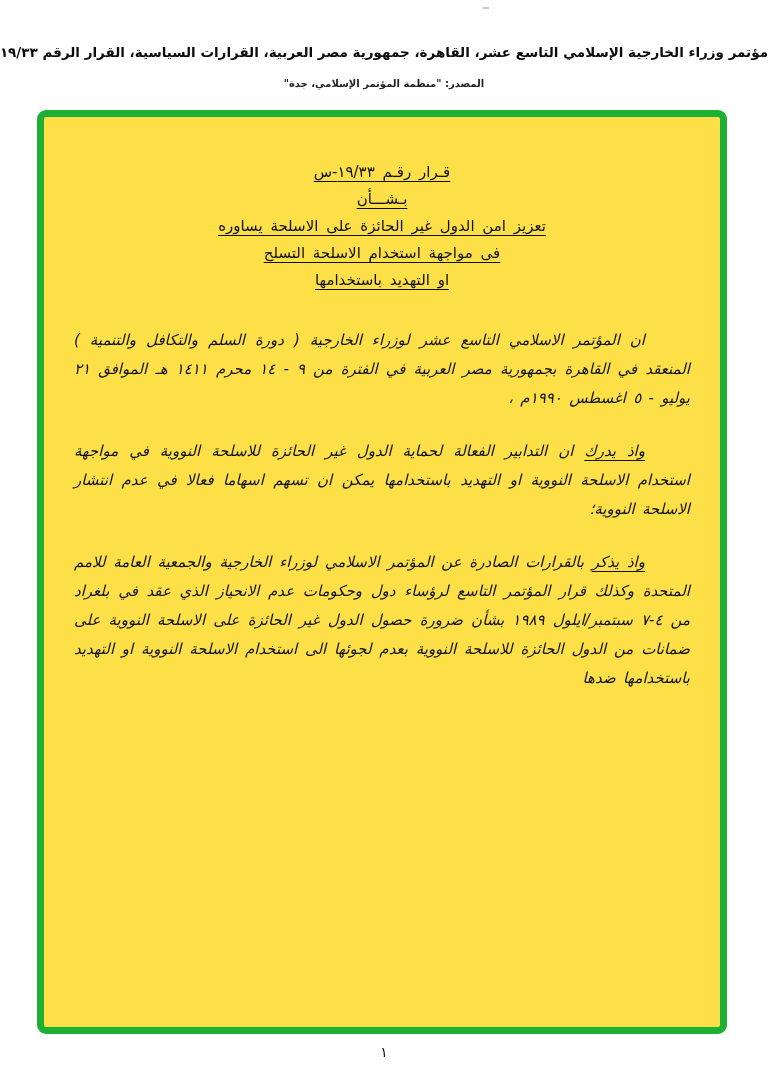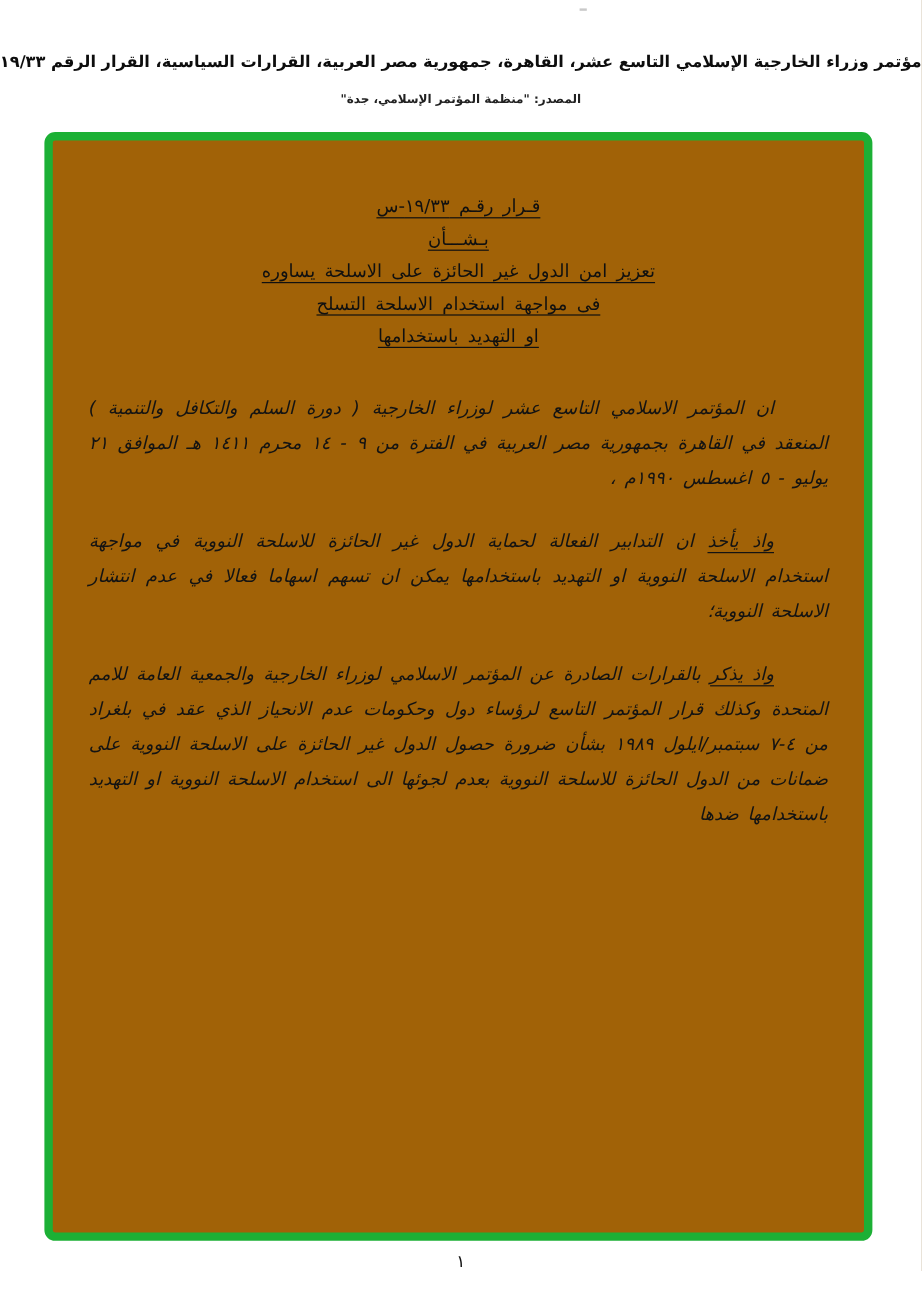--- a/index.html
+++ b/index.html
@@ -44,21 +44,21 @@
     font-size: 10px;
     color: #222;
   }
 
   .frame {
     position: absolute;
     left: 37px; top: 110px;
     width: 690px; height: 924px;
     border: 7px solid #1cb035;
     border-radius: 9px;
-    background: #a16207;
+    background: #fde047;
     overflow: hidden;
   }
 
   .doc {
     direction: rtl;
     padding: 42px 30px 0 30px;
   }
 
   .title-block {
     text-align: center;
@@ -133,21 +133,21 @@
         <div class="t-line">
           <span class="u">او التهديد باستخدامها</span>
         </div>
       </div>
 
       <div class="body-text">
         <p><span class="lead"></span><span>ان المؤتمر الاسلامي التاسع عشر لوزراء الخارجية ( دورة السلم والتكافل والتنمية ) المنعقد في القاهرة بجمهورية مصر العربية في الفترة من ٩ - ١٤ محرم ١٤١١ هـ الموافق ٢١ يوليو - ٥ اغسطس ١٩٩٠م ،</span></p>
 
 
 
-        <p><span class="lead">واذ يأخذ</span><span> ان التدابير الفعالة لحماية الدول غير الحائزة للاسلحة النووية في مواجهة استخدام الاسلحة النووية او التهديد باستخدامها يمكن ان تسهم اسهاما فعالا في عدم انتشار الاسلحة النووية؛</span></p>
+        <p><span class="lead">واذ يدرك</span><span> ان التدابير الفعالة لحماية الدول غير الحائزة للاسلحة النووية في مواجهة استخدام الاسلحة النووية او التهديد باستخدامها يمكن ان تسهم اسهاما فعالا في عدم انتشار الاسلحة النووية؛</span></p>
 
         <p><span class="lead">واذ يذكر</span><span> بالقرارات الصادرة عن المؤتمر الاسلامي لوزراء الخارجية والجمعية العامة للامم المتحدة وكذلك قرار المؤتمر التاسع لرؤساء دول وحكومات عدم الانحياز الذي عقد في بلغراد من ٤-٧ سبتمبر/ايلول ١٩٨٩ بشأن ضرورة حصول الدول غير الحائزة على الاسلحة النووية على ضمانات من الدول الحائزة للاسلحة النووية بعدم لجوئها الى استخدام الاسلحة النووية او التهديد باستخدامها ضدها</span></p>
       </div>
 
     </div>
   </div>
 
   <div class="page-number">١</div>
 
 </div>

